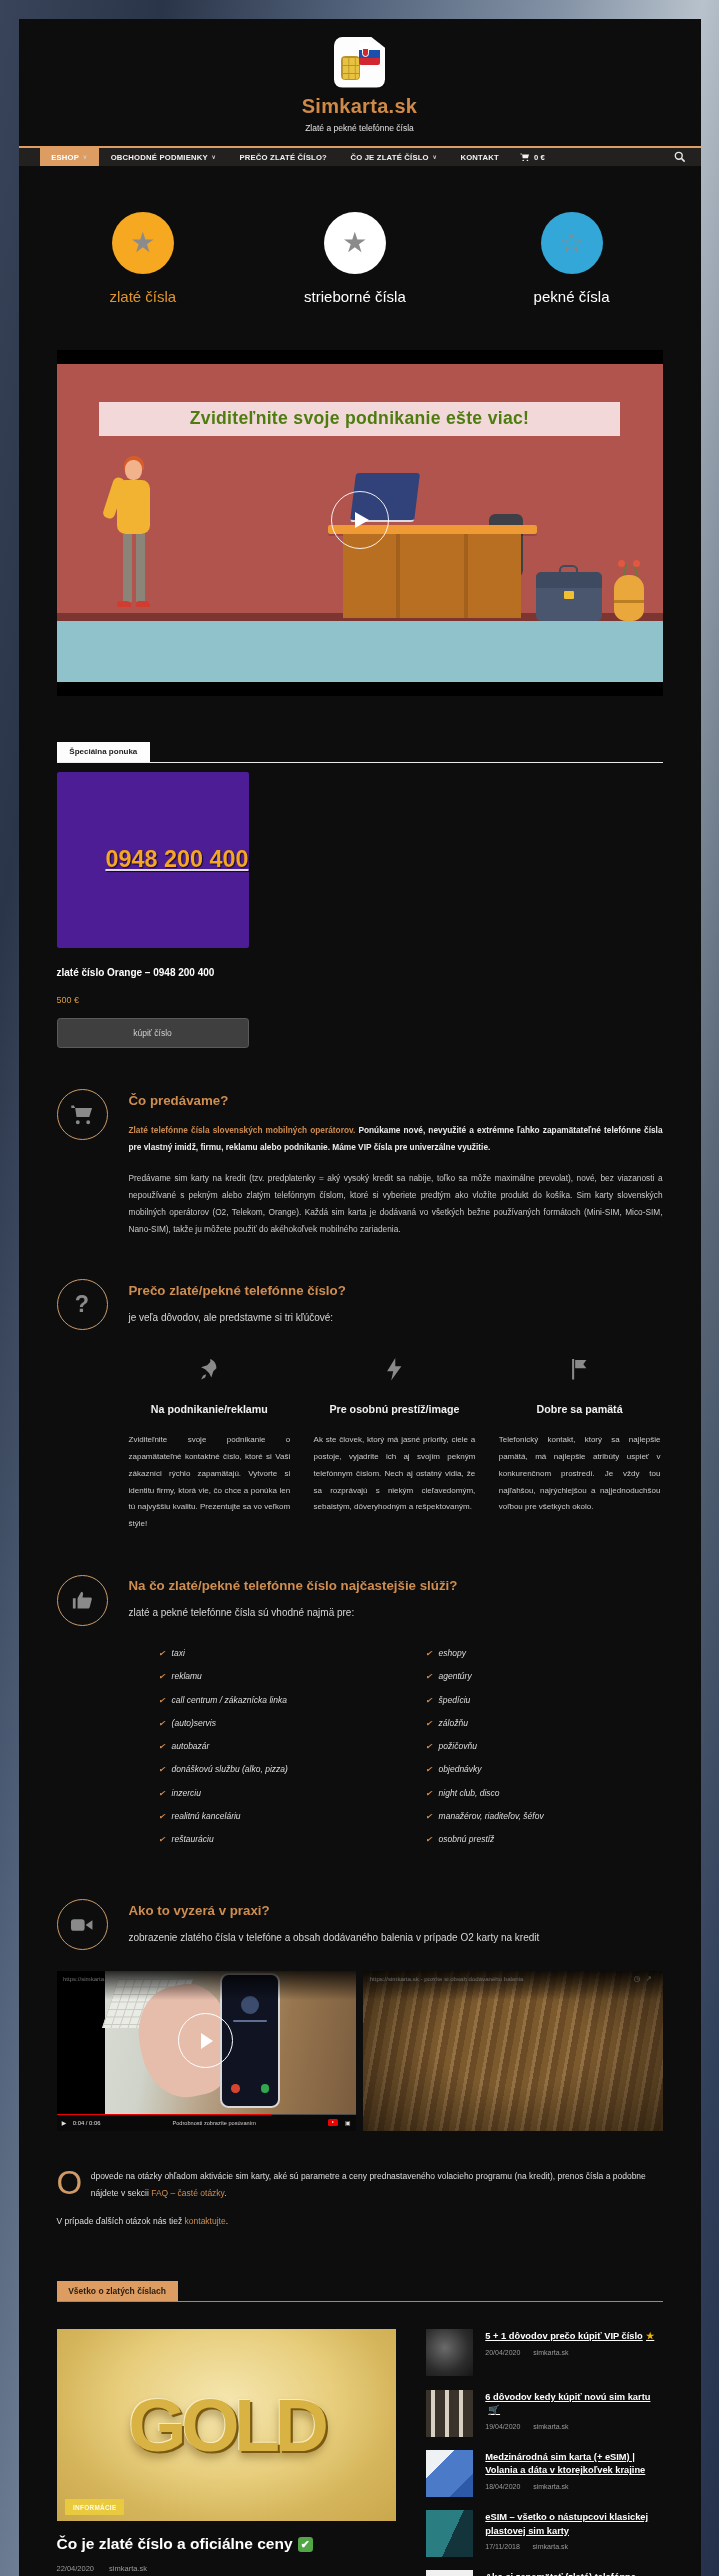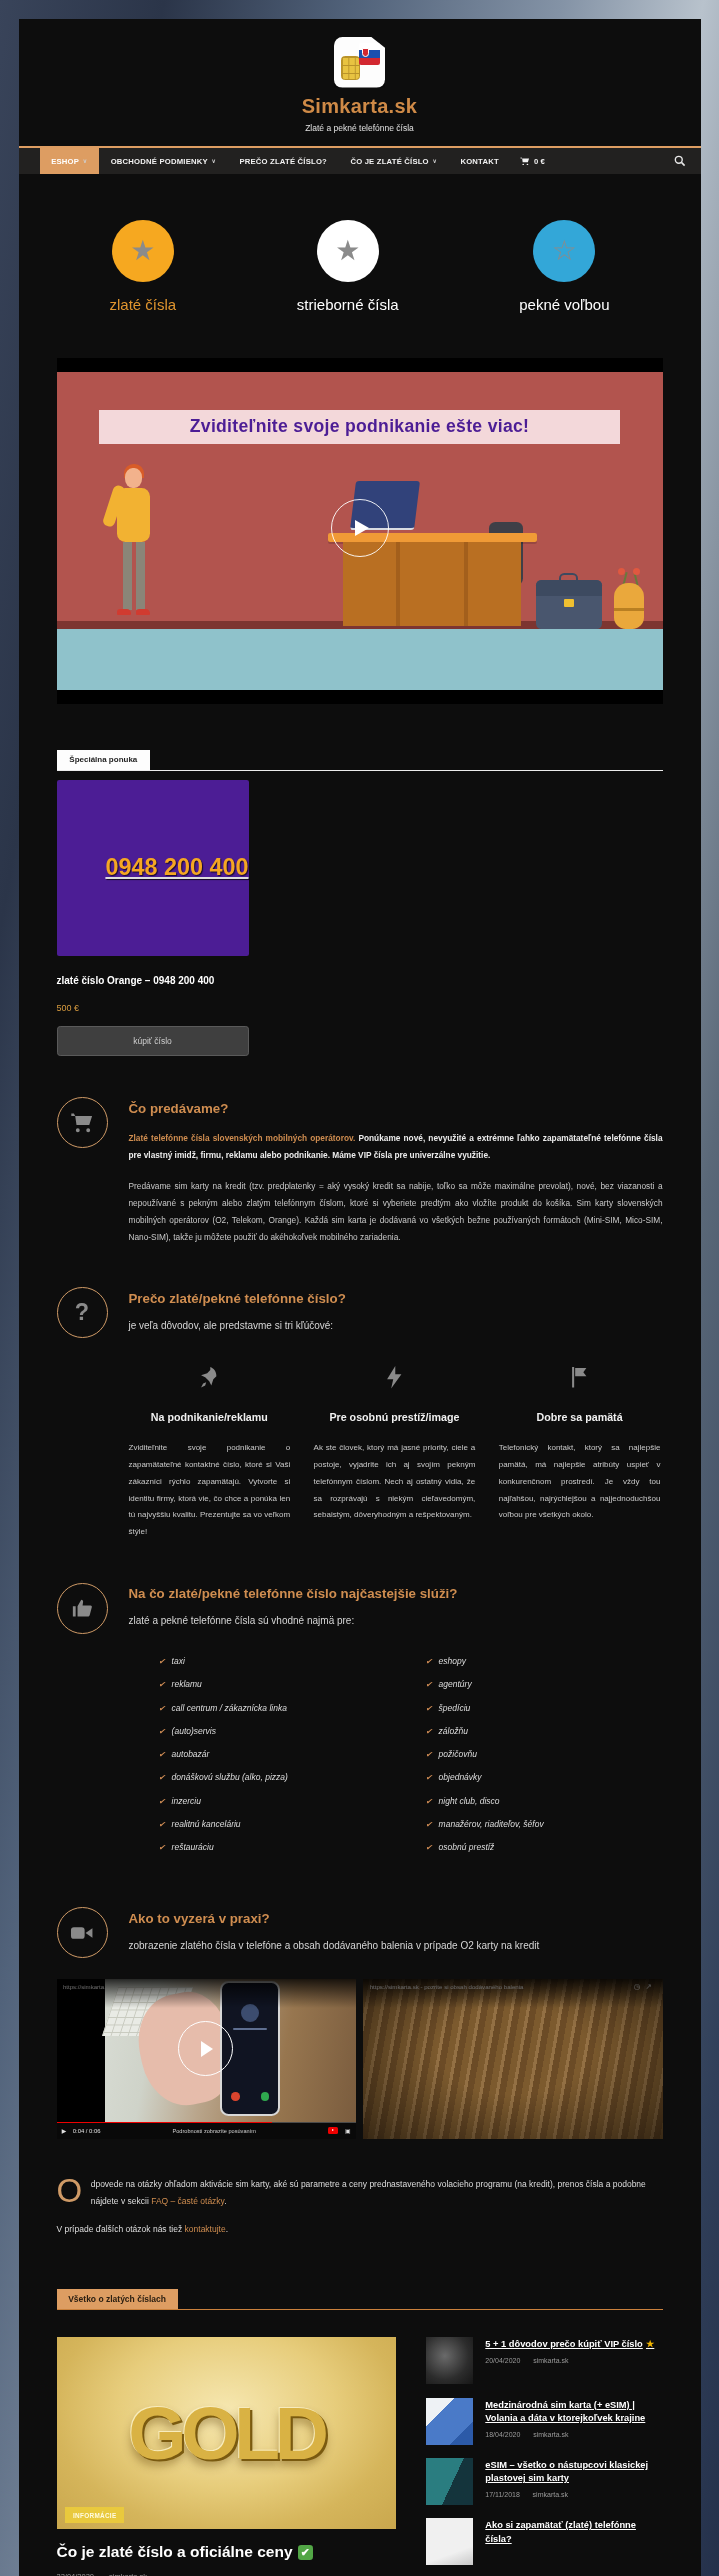--- a/index.html
+++ b/index.html
@@ -22,41 +22,41 @@
   .sim-chip { position:absolute; left:7px; bottom:7.5px; width:19px; height:24.5px; background:#e8c341; border:1.1px solid #b9932a; border-radius:3.7px;
     background-image:linear-gradient(#b9932a 1.1px, transparent 1.1px), linear-gradient(90deg,#b9932a 1.1px, transparent 1.1px);
     background-size:6.4px 8px; }
   .sim-flag { position:absolute; right:5.3px; top:6.4px; width:21px; height:22.4px; border-radius:2.1px; overflow:hidden;
     background:linear-gradient(#fff 0 33%, #1a4fae 33% 66%, #d22730 66% 100%); }
   .sim-flag-shield { position:absolute; left:3.7px; top:5.3px; width:7px; height:9px; background:#d22730; border:0.8px solid #fff; border-radius:0 0 3.7px 3.7px; }
   .site-title { margin-top:7.5px; font-size:20px; font-weight:bold; color:#cf8a47; letter-spacing:0.3px; }
   .site-tagline { margin-top:5.3px; font-size:8.5px; color:#e2e2e2; }
 
   
-  nav.main-nav { border-top:2.1px solid #dd9d62; background:#222120; height:28px; display:flex; align-items:stretch; }
+  nav.main-nav { border-top:2.1px solid #dd9d62; background:#222120; height:20px; display:flex; align-items:stretch; }
   .nav-item { display:flex; align-items:center; gap:3.7px; padding:0 11.7px; color:#f2f2f2; font-size:7.7px; font-weight:bold; letter-spacing:0.2px; cursor:pointer; }
   .nav-item.active { background:#dd9d62; color:#fff; margin-left:21px; }
   .nav-caret { font-size:5.9px; color:#cfcfcf; }
   .nav-cart { display:flex; align-items:center; gap:4.3px; padding:0 9.6px; color:#f2f2f2; font-size:7.7px; font-weight:bold; }
   .nav-search { margin-left:auto; display:flex; align-items:center; padding:0 15px; cursor:pointer; }
 
   
   .cats { display:flex; justify-content:space-between; padding:46px 91px 23.4px; }
   .cat { text-align:center; cursor:pointer; }
   .cat-circle { width:62px; height:62px; border-radius:50%; margin:0 auto; display:flex; align-items:center; justify-content:center; }
   .cat-star { font-size:28px; color:#8b8b8b; line-height:1; }
   .cat-label { margin-top:14px; font-size:15px; }
 
   
   .banner { margin:21px 38px 0; height:346px; background:#000; position:relative; cursor:pointer; }
   .banner-scene { position:absolute; left:0; right:0; top:14px; bottom:14px; background:#b2544e; overflow:hidden; }
   .floor { position:absolute; left:0; right:0; bottom:0; height:19%; background:#8fc2cb; }
   .baseboard { position:absolute; left:0; right:0; bottom:19%; height:8.5px; background:#7d3531; }
   .banner-strip { position:absolute; left:7%; right:7%; top:12%; height:34px; background:#f3d8da; display:flex; align-items:center; justify-content:center; }
-  .banner-headline { font-size:17.6px; font-weight:bold; color:#4c1d95; letter-spacing:0.3px; }
+  .banner-headline { font-size:17.6px; font-weight:bold; color:#4d7c0f; letter-spacing:0.3px; }
   .man { position:absolute; left:9%; bottom:20%; width:48px; height:162px; }
   .man-hair { position:absolute; left:12.8px; top:0; width:20px; height:14px; background:#d85c28; border-radius:9.6px 9.6px 0 0; }
   .man-head { position:absolute; left:14.4px; top:4.3px; width:17px; height:20px; background:#f2b28c; border-radius:45%; }
   .man-torso { position:absolute; left:6.4px; top:24.5px; width:33px; height:54px; background:#f2b232; border-radius:8.5px; }
   .man-arm { position:absolute; left:-3.2px; top:21px; width:11.7px; height:42px; background:#f2b232; border-radius:5.3px; transform:rotate(18deg); }
   .man-legs { position:absolute; left:11.7px; top:78px; width:22.4px; height:68px;
     background:linear-gradient(90deg,#8a8578 0 9px, transparent 9px 13.3px, #8a8578 13.3px 100%); }
   .man-shoe { position:absolute; top:145px; width:14px; height:5.9px; background:#d13b30; border-radius:3.2px 4.3px 1.1px 1.1px; }
   .shoe-l { left:6.4px; } .shoe-r { left:24.5px; }
   .desk { position:absolute; left:46%; bottom:20%; width:32%; height:93px; }
@@ -240,21 +240,21 @@
     <div class="cat">
       <div class="cat-circle" style="background:#ffffff">
           <span class="cat-star">★</span>
         </div>
       <div class="cat-label" style="color:#ffffff">strieborné čísla</div>
     </div>
     <div class="cat">
       <div class="cat-circle" style="background:#33a7d8">
           <span class="cat-star">☆</span>
         </div>
-      <div class="cat-label" style="color:#ffffff">pekné voľbou</div>
+      <div class="cat-label" style="color:#ffffff">pekné čísla</div>
     </div>
   </div>
 
   <div class="banner">
     <div class="banner-scene">
       <div class="banner-strip">
         <span class="banner-headline">Zviditeľnite svoje podnikanie ešte viac!</span>
       </div>
       <div class="baseboard"></div>
       <div class="floor"></div>
@@ -459,20 +459,27 @@
       <div class="news">
 
           <div class="news-item">
             <div class="news-thumb" data-thumb="questions"></div>
             <div class="news-body">
               <div class="news-title"><span>5 + 1 dôvodov prečo kúpiť VIP číslo</span><span class="glyph-star">★</span><span class="glyph-gray"></span></div>
               <div class="news-meta"><span>20/04/2020</span><span class="src">simkarta.sk</span></div>
             </div>
           </div>
 
+          <div class="news-item">
+            <div class="news-thumb" data-thumb="doors"></div>
+            <div class="news-body">
+              <div class="news-title"><span>6 dôvodov kedy kúpiť novú sim kartu</span><span class="glyph-star"></span><span class="glyph-gray">🛒</span></div>
+              <div class="news-meta"><span>19/04/2020</span><span class="src">simkarta.sk</span></div>
+            </div>
+          </div>
 
           <div class="news-item">
             <div class="news-thumb" data-thumb="simflags"></div>
             <div class="news-body">
               <div class="news-title"><span>Medzinárodná sim karta (+ eSIM) | Volania a dáta v ktorejkoľvek krajine</span><span class="glyph-star"></span><span class="glyph-gray"></span></div>
               <div class="news-meta"><span>18/04/2020</span><span class="src">simkarta.sk</span></div>
             </div>
           </div>
 
           <div class="news-item">

